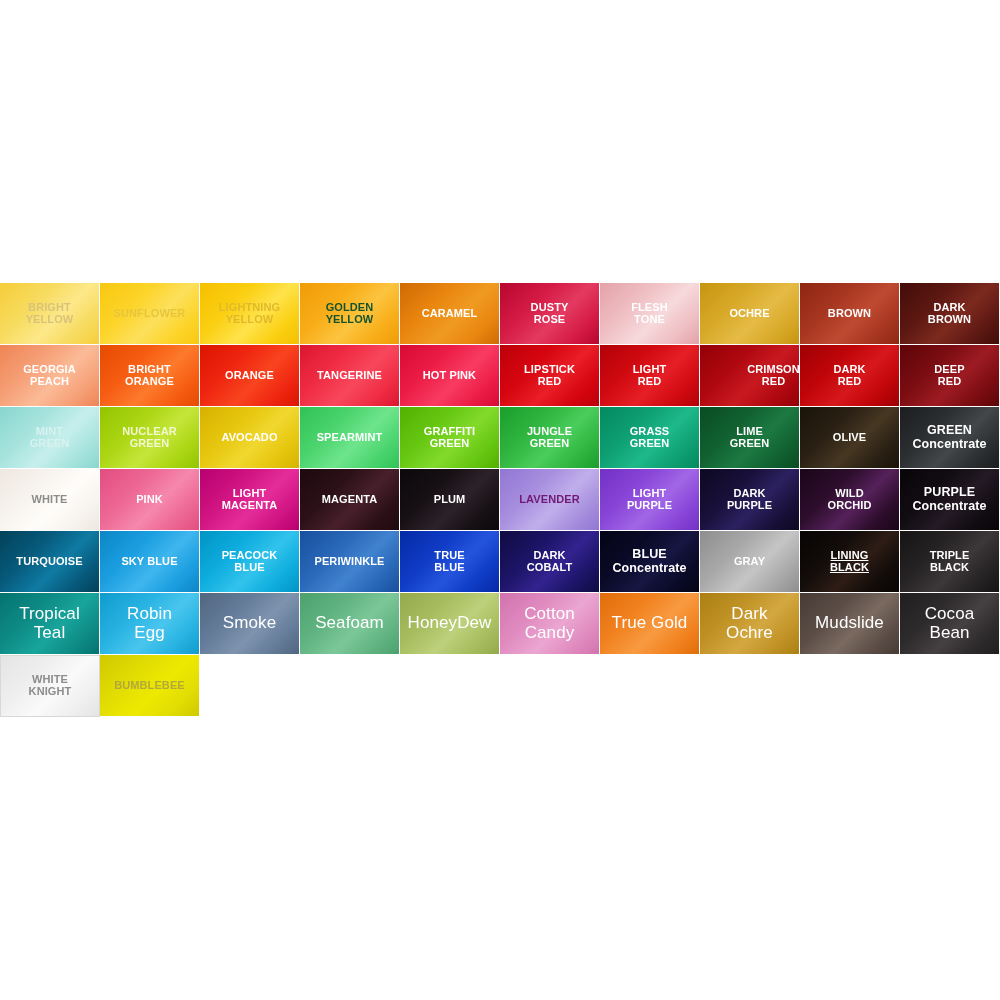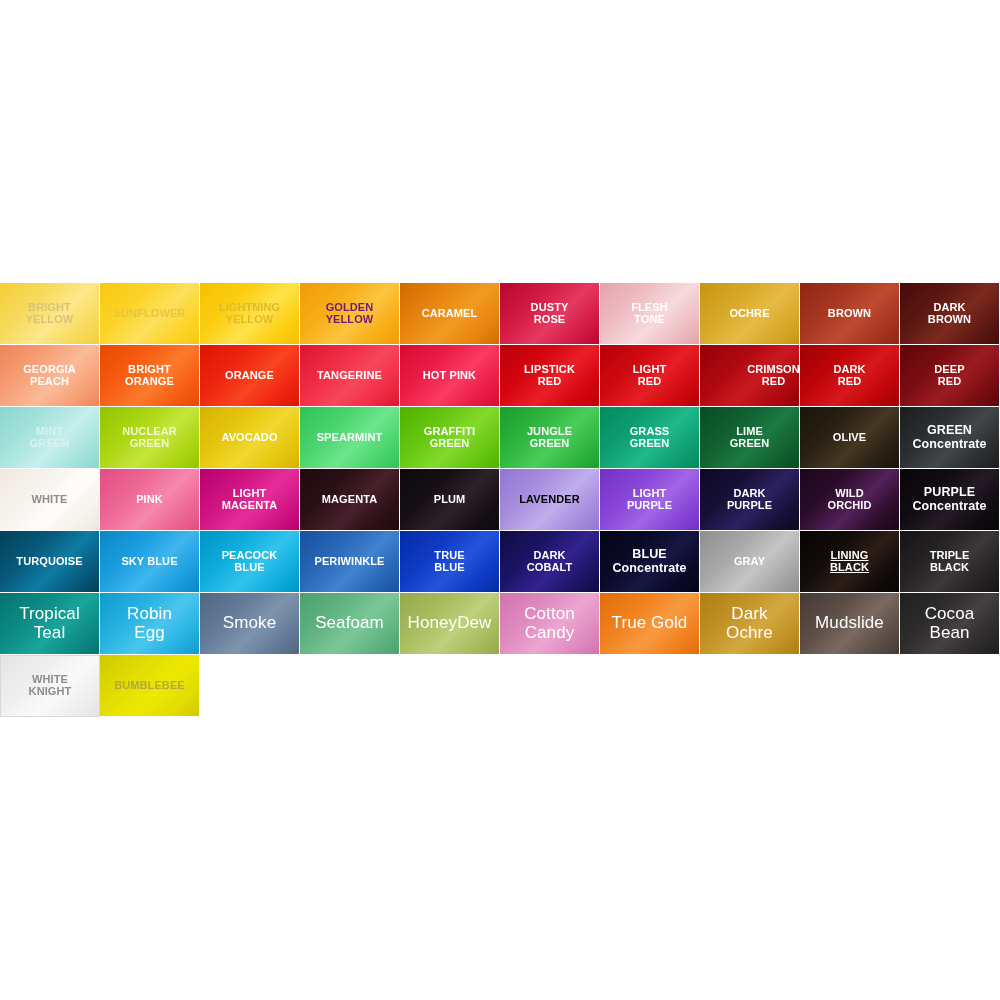--- a/index.html
+++ b/index.html
@@ -92,21 +92,21 @@
       <div class="sheen" style="background: linear-gradient(135deg, rgb(248, 200, 15) 0%, rgb(252, 212, 41) 34%, rgb(253, 224, 92) 58%, rgb(252, 212, 41) 80%, rgb(248, 200, 15) 100%);"></div>
       <div class="label" style="color: rgb(231, 198, 60);">SUNFLOWER</div>
     </div>
     <div class="swatch style-caps" style="background: rgb(251, 207, 18);">
       <div class="sheen" style="background: linear-gradient(135deg, rgb(245, 192, 0) 0%, rgb(251, 207, 18) 34%, rgb(255, 227, 75) 58%, rgb(251, 207, 18) 80%, rgb(245, 192, 0) 100%);"></div>
       <div class="label" style="color: rgb(224, 186, 42);">LIGHTNING
 YELLOW</div>
     </div>
     <div class="swatch style-caps" style="background: rgb(248, 173, 24);">
       <div class="sheen" style="background: linear-gradient(135deg, rgb(239, 156, 7) 0%, rgb(248, 173, 24) 34%, rgb(252, 196, 63) 58%, rgb(248, 173, 24) 80%, rgb(239, 156, 7) 100%);"></div>
-      <div class="label" style="color: #701a75;">GOLDEN
+      <div class="label" style="color: #14532d;">GOLDEN
 YELLOW</div>
     </div>
     <div class="swatch style-caps" style="background: rgb(233, 134, 15);">
       <div class="sheen" style="background: linear-gradient(135deg, rgb(207, 106, 3) 0%, rgb(233, 134, 15) 34%, rgb(240, 154, 34) 58%, rgb(233, 134, 15) 80%, rgb(207, 106, 3) 100%);"></div>
       <div class="label" style="color: rgb(255, 255, 255);">CARAMEL</div>
     </div>
     <div class="swatch style-caps" style="background: rgb(213, 27, 69);">
       <div class="sheen" style="background: linear-gradient(135deg, rgb(183, 6, 47) 0%, rgb(213, 27, 69) 34%, rgb(228, 58, 97) 58%, rgb(213, 27, 69) 80%, rgb(183, 6, 47) 100%);"></div>
       <div class="label" style="color: rgb(255, 255, 255);">DUSTY
 ROSE</div>
@@ -238,21 +238,21 @@
     <div class="swatch style-caps" style="background: rgb(44, 16, 23);">
       <div class="sheen" style="background: linear-gradient(135deg, rgb(28, 10, 14) 0%, rgb(44, 16, 23) 34%, rgb(72, 32, 44) 58%, rgb(44, 16, 23) 80%, rgb(28, 10, 14) 100%);"></div>
       <div class="label" style="color: rgb(255, 255, 255);">MAGENTA</div>
     </div>
     <div class="swatch style-caps" style="background: rgb(22, 16, 20);">
       <div class="sheen" style="background: linear-gradient(135deg, rgb(12, 8, 11) 0%, rgb(22, 16, 20) 34%, rgb(45, 34, 42) 58%, rgb(22, 16, 20) 80%, rgb(12, 8, 11) 100%);"></div>
       <div class="label" style="color: rgb(255, 255, 255);">PLUM</div>
     </div>
     <div class="swatch style-caps" style="background: rgb(167, 142, 222);">
       <div class="sheen" style="background: linear-gradient(135deg, rgb(144, 118, 211) 0%, rgb(167, 142, 222) 34%, rgb(192, 174, 235) 58%, rgb(167, 142, 222) 80%, rgb(144, 118, 211) 100%);"></div>
-      <div class="label" style="color: #000000;">LAVENDER</div>
+      <div class="label" style="color: #701a75;">LAVENDER</div>
     </div>
     <div class="swatch style-caps" style="background: rgb(137, 69, 216);">
       <div class="sheen" style="background: linear-gradient(135deg, rgb(114, 48, 196) 0%, rgb(137, 69, 216) 34%, rgb(161, 102, 230) 58%, rgb(137, 69, 216) 80%, rgb(114, 48, 196) 100%);"></div>
       <div class="label" style="color: rgb(255, 255, 255);">LIGHT
 PURPLE</div>
     </div>
     <div class="swatch style-caps" style="background: rgb(24, 16, 57);">
       <div class="sheen" style="background: linear-gradient(135deg, rgb(13, 8, 34) 0%, rgb(24, 16, 57) 34%, rgb(44, 33, 96) 58%, rgb(24, 16, 57) 80%, rgb(13, 8, 34) 100%);"></div>
       <div class="label" style="color: rgb(255, 255, 255);">DARK
 PURPLE</div>

